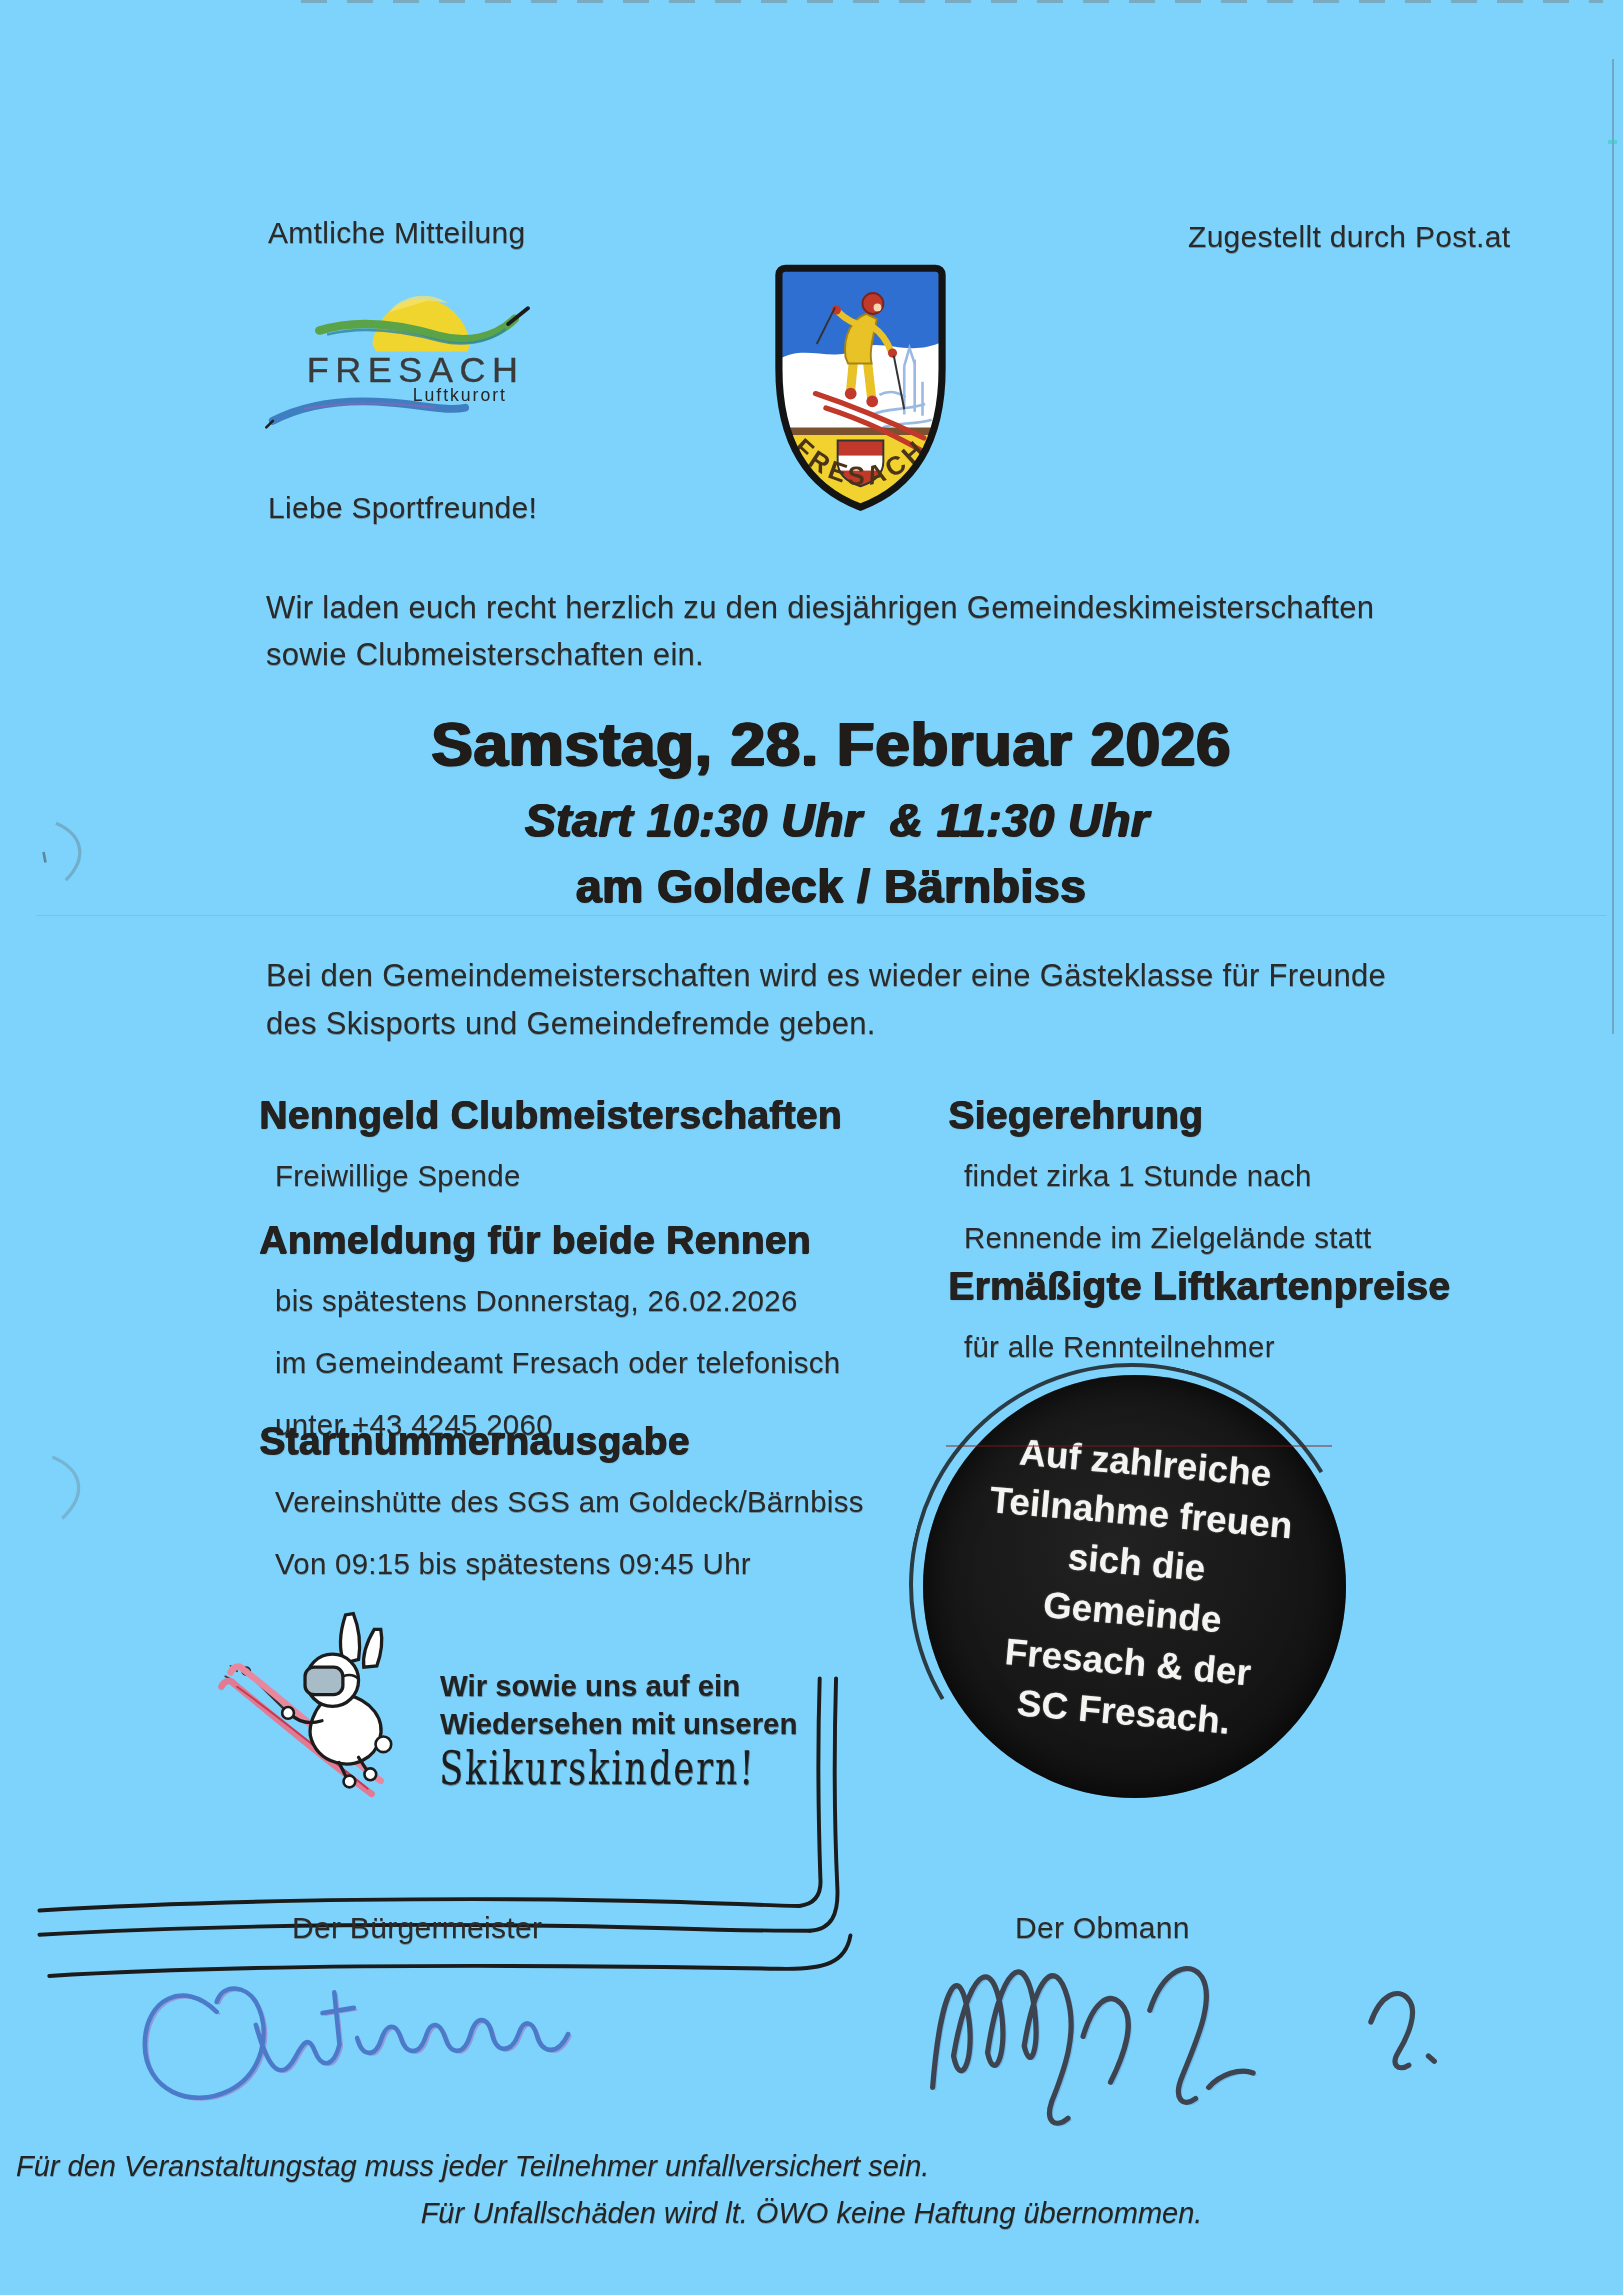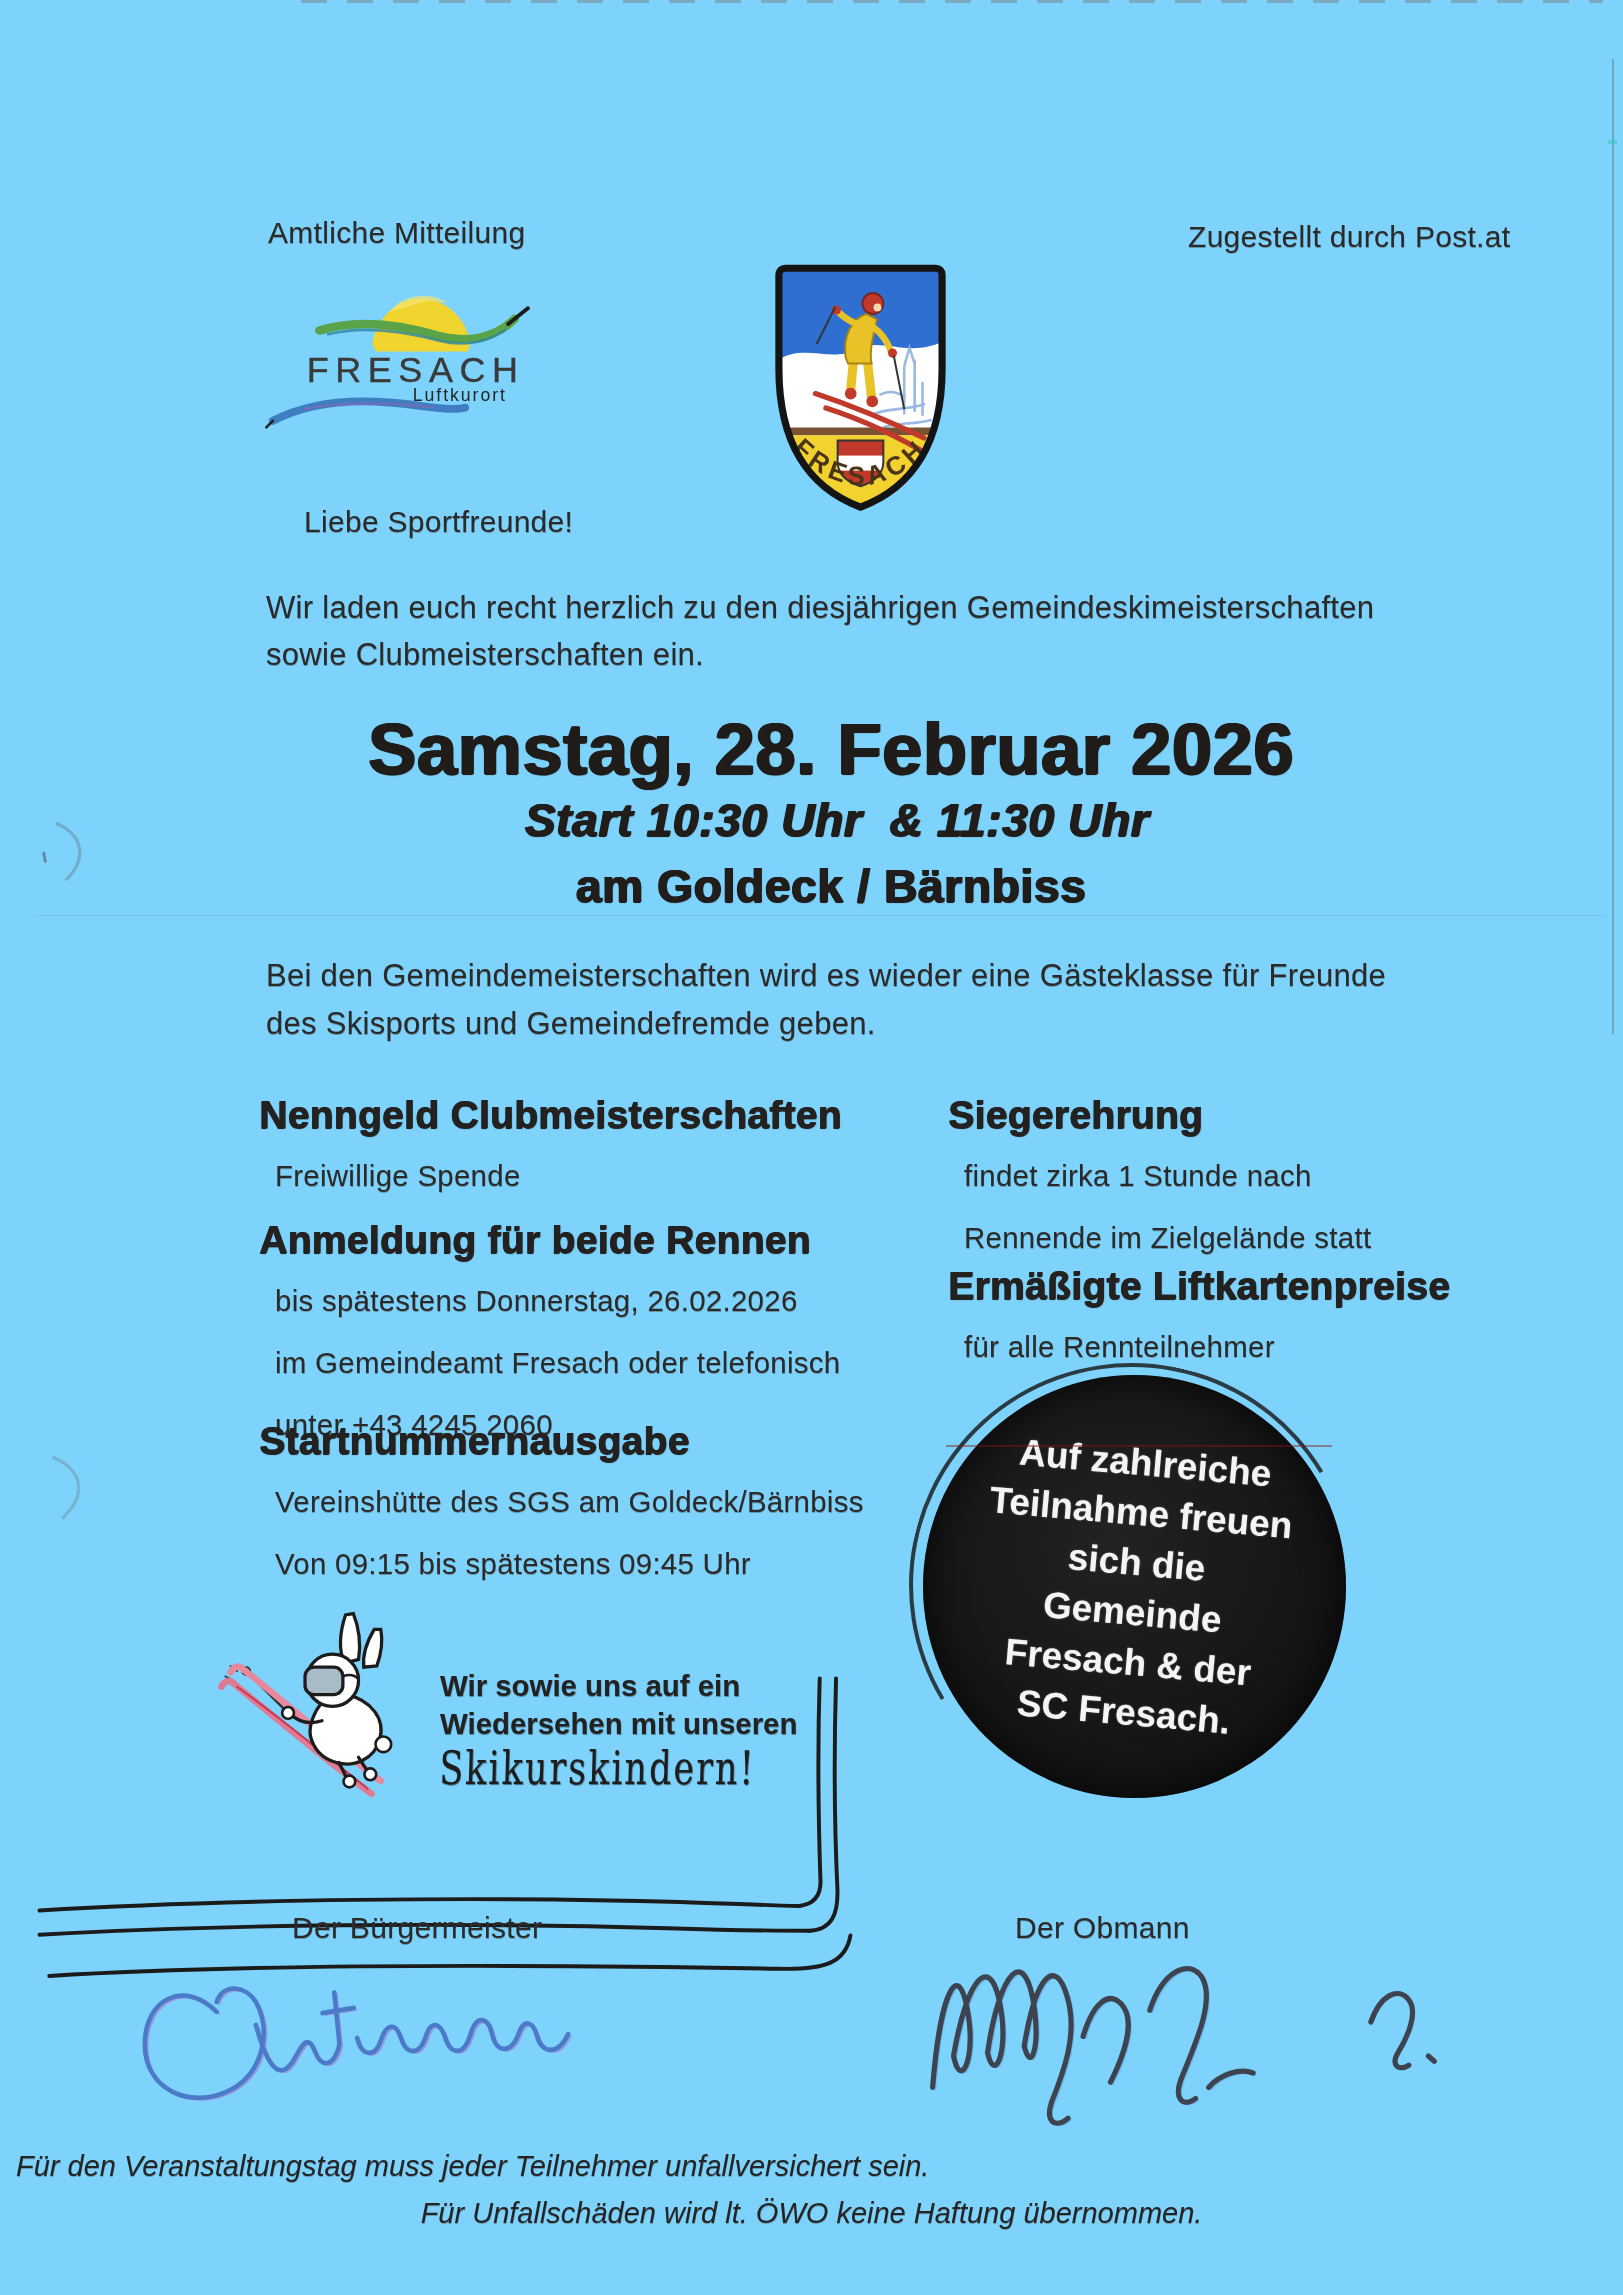--- a/index.html
+++ b/index.html
@@ -5,21 +5,21 @@
   html,body{margin:0;padding:0;background:#ffffff;}
   .page{
     position:relative;width:1623px;height:2295px;background:#7dd3fc;overflow:hidden;
     font-family:"Liberation Sans",sans-serif;color:#262626;
   }
   .abs{position:absolute;}
   .scan{ text-shadow:0.3px 0.5px 0.5px rgba(70,70,70,.45); letter-spacing:0.3px; color:#2a2a2a;}
   .small-label{font-size:30px;}
   .body-line{font-size:31px;line-height:48px;white-space:nowrap;}
   .headline{
-    font-size:72px;font-weight:700;color:#1f1c19;white-space:nowrap;letter-spacing:0.7px;
+    font-size:62px;font-weight:700;color:#1f1c19;white-space:nowrap;letter-spacing:0.7px;
     text-shadow:1.6px 0 0 #1f1c19,-1px 0 0 #1f1c19,0 1px 0 #1f1c19,0.7px 1.3px 1.3px rgba(40,30,20,.55);
   }
   .headline2{
     font-size:46px;font-weight:700;color:#201d1a;white-space:pre;letter-spacing:0.7px;
     text-shadow:1.3px 0 0 #201d1a,-0.7px 0 0 #201d1a,0 0.7px 0 #201d1a,0.7px 1.3px 1.3px rgba(40,30,20,.5);
   }
   .col-block{width:687px;}
   .col-head{
     font-size:39px;font-weight:700;color:#242220;margin:0 0 15.7px 0;white-space:nowrap;letter-spacing:0.3px;
     text-shadow:1px 0 0 #242220,0 0.7px 0 #242220,0.7px 1.3px 1.3px rgba(40,35,30,.5);
@@ -141,21 +141,21 @@
       </g>
 
       <path id="crestArc" d="M36,294 Q131,382 226,294" fill="none"></path>
       <text font-size="40" font-weight="bold" fill="#4a3418" letter-spacing="7">
         <textPath href="#crestArc" startOffset="50%" text-anchor="middle">FRESACH</textPath>
       </text>
     </g>
     <path d="M16,6 H246 C252,6 256,10 256,16 V160 C256,272 212,342 131,372 C50,342 6,272 6,160 V16 C6,10 10,6 16,6 Z" fill="none" stroke="#141414" stroke-width="11"></path>
   </svg>
 
-  <div class="abs scan small-label" style="left:268px;top:505px;margin-left:36px;">Liebe Sportfreunde!</div>
+  <div class="abs scan small-label" style="left:268px;top:491px;">Liebe Sportfreunde!</div>
   <div class="abs scan body-line" style="left:266px;top:584px;">Wir laden euch recht herzlich zu den diesjährigen Gemeindeskimeisterschaften</div>
   <div class="abs scan body-line" style="left:266px;top:631px;">sowie Clubmeisterschaften ein.</div>
 
   <div class="abs headline" style="left:111px;top:708px;width:1440px;text-align:center;">Samstag, 28. Februar 2026</div>
   <div class="abs headline2" style="left:117px;top:793px;width:1440px;text-align:center;font-style:italic;">Start 10:30 Uhr  &amp; 11:30 Uhr</div>
   <div class="abs headline2" style="left:111px;top:859px;width:1440px;text-align:center;">am Goldeck / Bärnbiss</div>
 
   <div class="abs scan body-line" style="left:266px;top:952px;">Bei den Gemeindemeisterschaften wird es wieder eine Gästeklasse für Freunde</div>
   <div class="abs scan body-line" style="left:266px;top:1000px;">des Skisports und Gemeindefremde geben.</div>
 

